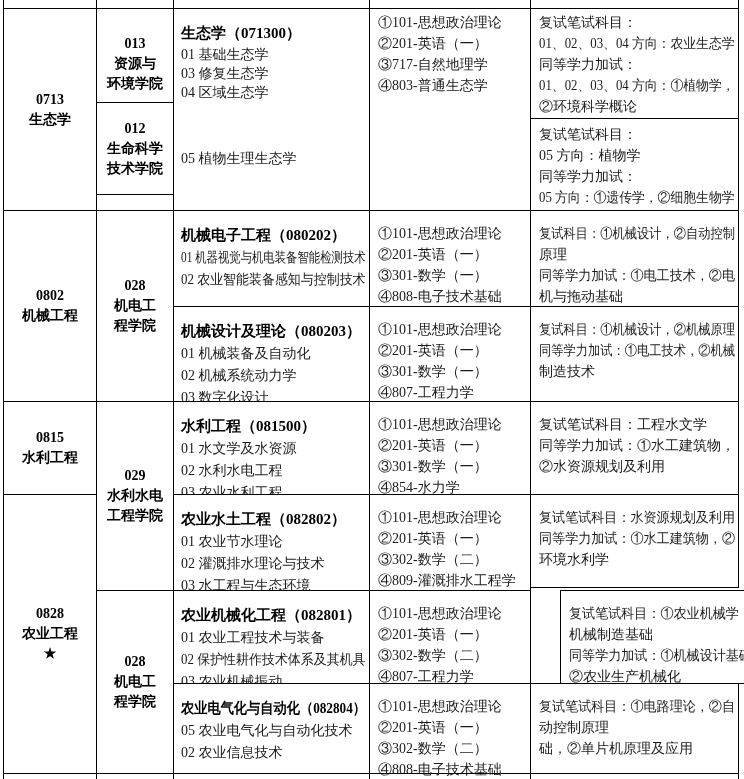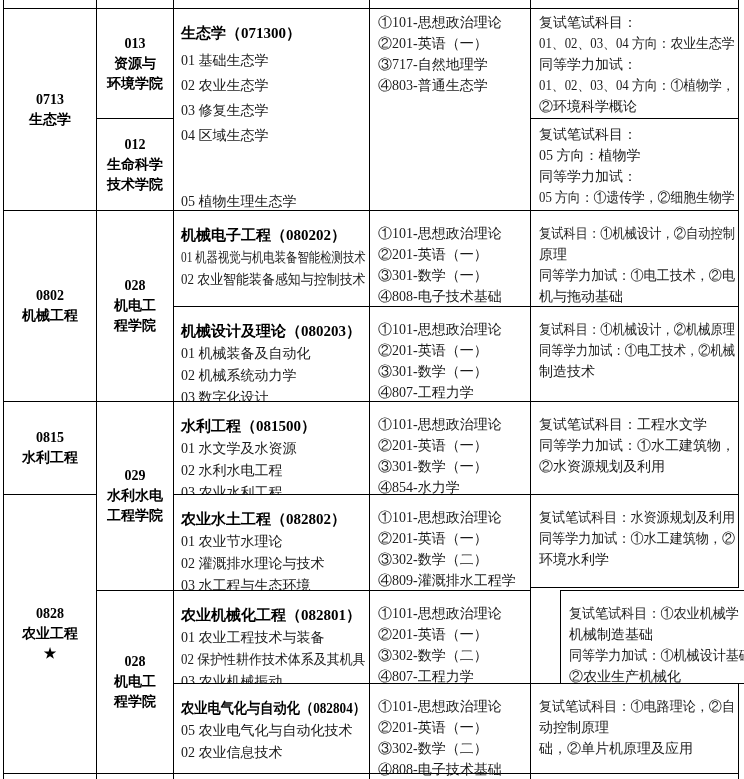--- a/index.html
+++ b/index.html
@@ -2,21 +2,21 @@
 <html><head>
 <meta charset="utf-8">
 <style>
   html,body{margin:0;padding:0;background:#ffffff;}
   .page{position:relative;width:744px;height:779px;background:#fff;
         font-family:"Liberation Serif","DejaVu Serif",serif;color:#1a1a1a;overflow:hidden;}
   .cell{position:absolute;box-sizing:border-box;border:1px solid #000;background:#fff;
         padding:12px 3px 0 8px;font-size:14px;}
   .line{line-height:21px;white-space:nowrap;transform-origin:0 50%;}
   .dir{line-height:22px;}
-  .dir-s{line-height:19px;margin-top:6px;}
+  .dir-s{line-height:19px;}
   .mtitle{font-weight:bold;font-size:15px;line-height:24px;color:#000;}
   .ccell{display:flex;flex-direction:column;justify-content:center;align-items:center;
          text-align:center;font-weight:bold;color:#000;padding:0;}
   .ccell .line{line-height:20px;}
   .gap05{margin-top:46px;}
   .vline{position:absolute;width:1px;background:#000;}
 </style>
 </head>
 <body>
 
@@ -45,21 +45,21 @@
     <div class="line">0828</div>
     <div class="line">农业工程</div>
     <div class="line">★</div>
   </div>
 
   <div class="cell ccell" style="left:96px;top:8px;width:78px;height:111px">
     <div class="line">013</div>
     <div class="line">资源与</div>
     <div class="line">环境学院</div>
   </div>
-  <div class="cell ccell" style="left:96px;top:118px;width:78px;height:93px">
+  <div class="cell ccell" style="left:96px;top:102px;width:78px;height:93px">
     <div class="line">012</div>
     <div class="line">生命科学</div>
     <div class="line">技术学院</div>
   </div>
   <div class="cell ccell" style="left:96px;top:210px;width:78px;height:192px">
     <div class="line">028</div>
     <div class="line">机电工</div>
     <div class="line">程学院</div>
   </div>
   <div class="cell ccell" style="left:96px;top:401px;width:78px;height:190px">
@@ -69,21 +69,20 @@
   </div>
   <div class="cell ccell" style="left:96px;top:590px;width:78px;height:184px">
     <div class="line">028</div>
     <div class="line">机电工</div>
     <div class="line">程学院</div>
   </div>
 
   <div class="cell" style="left:173px;top:8px;width:197px;height:203px;padding-left:7px">
     <div class="line mtitle">生态学（071300）</div>
     <div class="line dir-s">01 基础生态学</div>
-    <div class="line dir-s">02 农业生态学</div>
     <div class="line dir-s">03 修复生态学</div>
     <div class="line dir-s">04 区域生态学</div>
     <div class="line dir gap05">05 植物生理生态学</div>
   </div>
   <div class="cell" style="left:173px;top:210px;width:197px;height:97px;padding-left:7px">
     <div class="line mtitle">机械电子工程（080202）</div>
     <div class="line dir" style="transform: scaleX(0.811404);">01 机器视觉与机电装备智能检测技术</div>
     <div class="line dir" style="transform: scaleX(0.925);">02 农业智能装备感知与控制技术</div>
   </div>
   <div class="cell" style="left:173px;top:306px;width:197px;height:104px;padding-left:7px">

